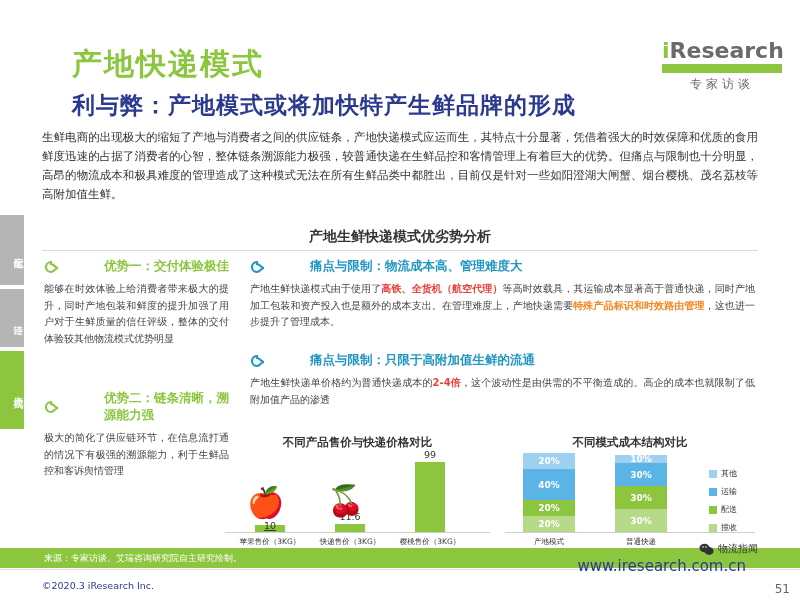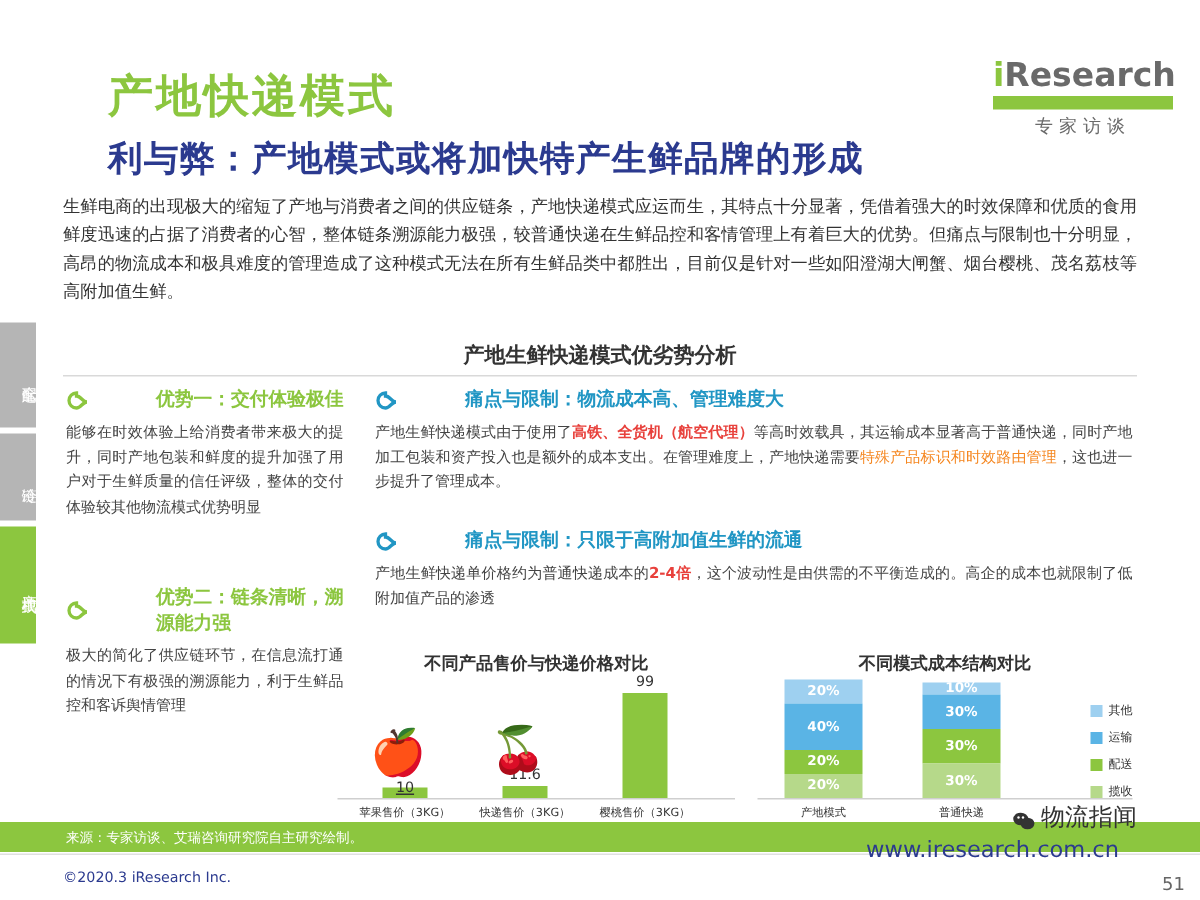--- a/index.html
+++ b/index.html
@@ -59,21 +59,21 @@
   .green .txt{color:#8cc63f;}
   .blue .txt{color:#2196c4;}
   .ico{width:22px;height:16px;flex:0 0 22px;position:relative;}
   .ico svg{display:block;}
 
   .c1{left:44px;top:258px;width:185px;}
   .c2{left:44px;top:390px;width:185px;}
   .c3{left:250px;top:258px;width:505px;}
   .c4{left:250px;top:352px;width:505px;}
   .hi-red{color:#e8413c;font-weight:bold;}
-  .hi-org{color:#f5861f;font-weight:normal;}
+  .hi-org{color:#f5861f;font-weight:bold;}
 
   
   .chartbox{position:absolute;left:225px;top:435px;width:530px;height:128px;}
   .chart{position:absolute;top:0;}
   .chart .ct{font-size:11.5px;font-weight:bold;color:#333;text-align:center;}
 
   .chartA{left:0;width:265px;}
   .chartB{left:280px;width:250px;}
 
   .plotA{position:relative;height:92px;margin-top:4px;}
@@ -81,36 +81,36 @@
   .barA{position:absolute;bottom:0;width:30px;background:#8cc63f;}
   .vlabA{position:absolute;font-size:9.5px;color:#333;text-align:center;width:40px;}
   .xlabA{position:absolute;bottom:-1px;font-size:7.5px;color:#333;text-align:center;width:62px;}
   .axisA{position:absolute;left:0;right:0;bottom:13px;height:1px;background:#cfcfcf;}
 
   .plotB{position:relative;height:92px;margin-top:4px;}
   .stack{position:absolute;bottom:14px;width:52px;}
   .seg{color:#fff;font-size:9px;font-weight:bold;display:flex;align-items:center;justify-content:center;}
   .xlabB{position:absolute;bottom:-1px;font-size:7.5px;color:#333;text-align:center;width:70px;}
   .axisB{position:absolute;left:0;right:0;bottom:13px;height:1px;background:#cfcfcf;}
-  .legend{position:absolute;right:0;top:14px;font-size:8px;color:#333;}
+  .legend{position:absolute;right:18px;top:14px;font-size:8px;color:#333;}
   .legend div{display:flex;align-items:center;margin-bottom:7px;}
   .legend i{width:8px;height:8px;display:inline-block;margin-right:4px;}
 
   
   .fruit{position:absolute;font-size:30px;line-height:1;}
 
   
   .srcbar{position:absolute;left:0;right:0;bottom:32px;height:20px;background:#8cc63f;}
   .src{position:absolute;left:44px;bottom:35px;font-size:9px;color:#fff;}
   .footer{position:absolute;left:0;right:0;bottom:0;height:30px;background:#fff;}
   .fline{position:absolute;left:0;right:0;bottom:30px;height:1px;background:#e0e0e0;}
   .copy{position:absolute;left:42px;bottom:9px;font-size:9.5px;color:#2b3a8f;}
   .url{position:absolute;right:54px;bottom:25px;font-size:15px;color:#2b3a8f;}
   .pno{position:absolute;right:10px;bottom:4px;font-size:12px;color:#666;}
-  .wechat{position:absolute;right:42px;bottom:44px;font-size:16px;color:#333;display:flex;align-items:center;gap:4px;}
+  .wechat{position:absolute;right:42px;bottom:44px;font-size:10px;color:#333;display:flex;align-items:center;gap:4px;}
   .wechat .wi{width:15px;height:13px;}
 </style>
 </head>
 <body>
 
 <div class="page">
 
   <div class="lefttabs">
     <div class="ltab t1">
       <span>仓运配</span>

